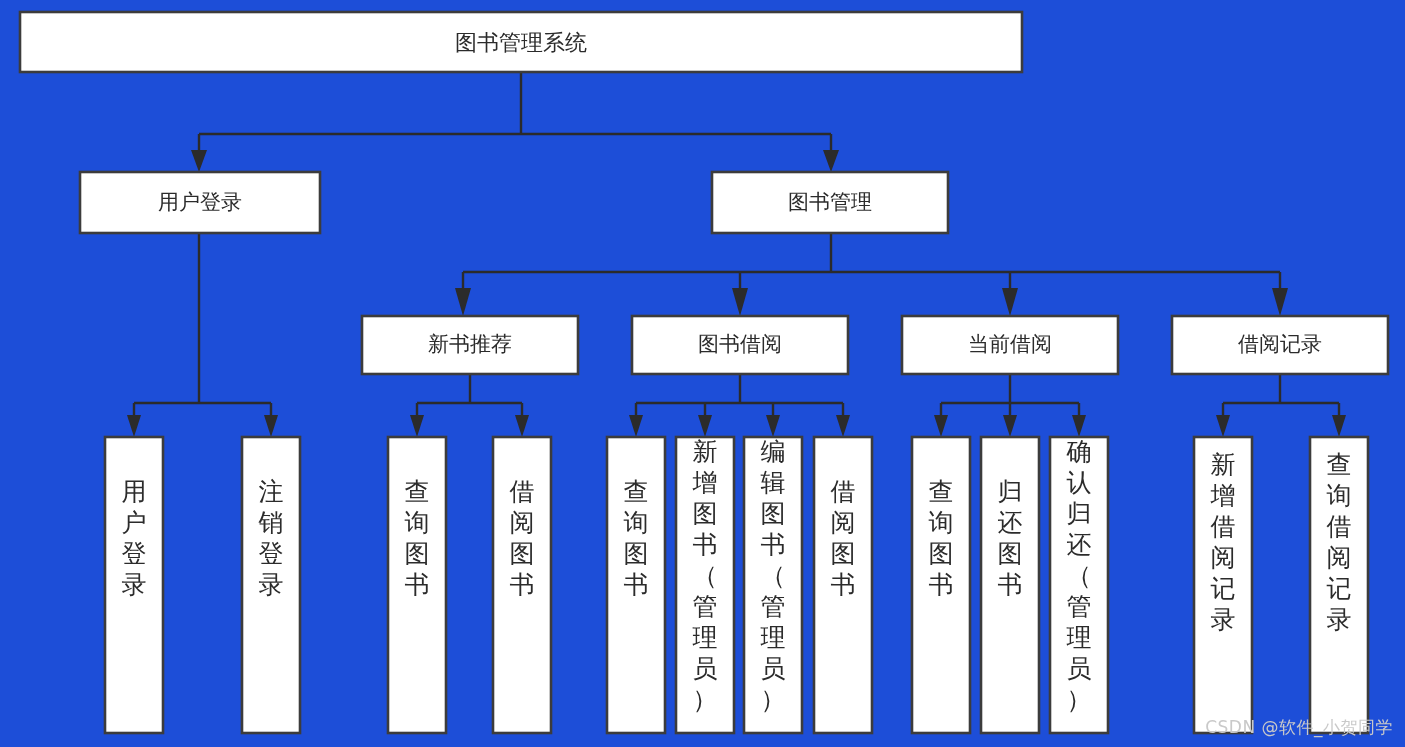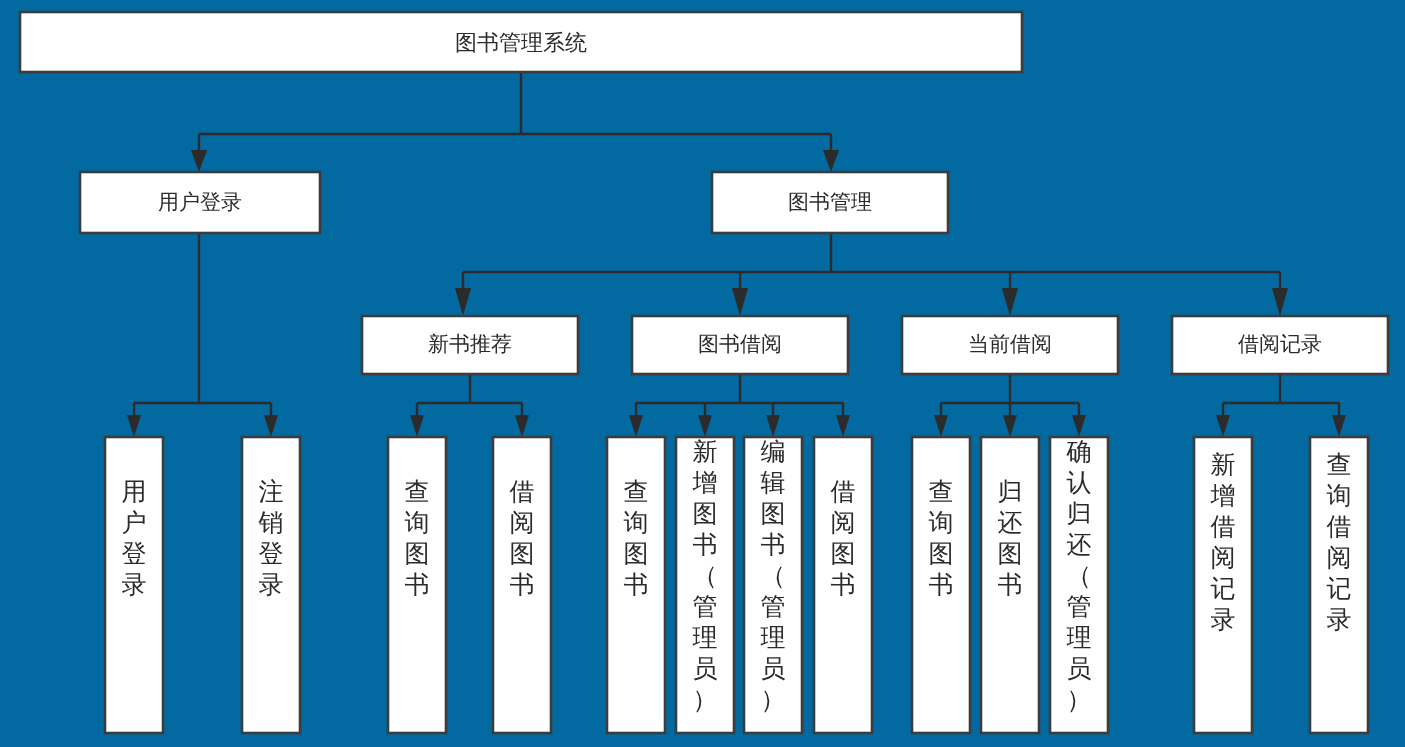--- a/index.html
+++ b/index.html
@@ -10,21 +10,21 @@
   body {
     width: 1405px;
     height: 747px;
     font-family: "DejaVu Sans", "Liberation Sans", sans-serif;
     overflow: hidden;
   }
   #diagram-root {
     position: relative;
     width: 1405px;
     height: 747px;
-    background: #0369a1;
+    background: #1d4ed8;
   }
   svg#tree-svg {
     position: absolute;
     left: 0;
     top: 0;
     width: 1405px;
     height: 747px;
     display: block;
   }
   .node-box {
@@ -238,14 +238,15 @@
       </g>
 
       <g>
         <rect class="node-box" x="1310" y="437" width="58" height="296"></rect>
         <text class="leaf-label" x="1339" y="473"><tspan x="1339" dy="0">查</tspan><tspan x="1339" dy="31">询</tspan><tspan x="1339" dy="31">借</tspan><tspan x="1339" dy="31">阅</tspan><tspan x="1339" dy="31">记</tspan><tspan x="1339" dy="31">录</tspan></text>
       </g>
 
     </g>
   </svg>
 
+  <div class="watermark-text">CSDN @软件_小贺同学</div>
 
 </div>
 
 </body></html>

